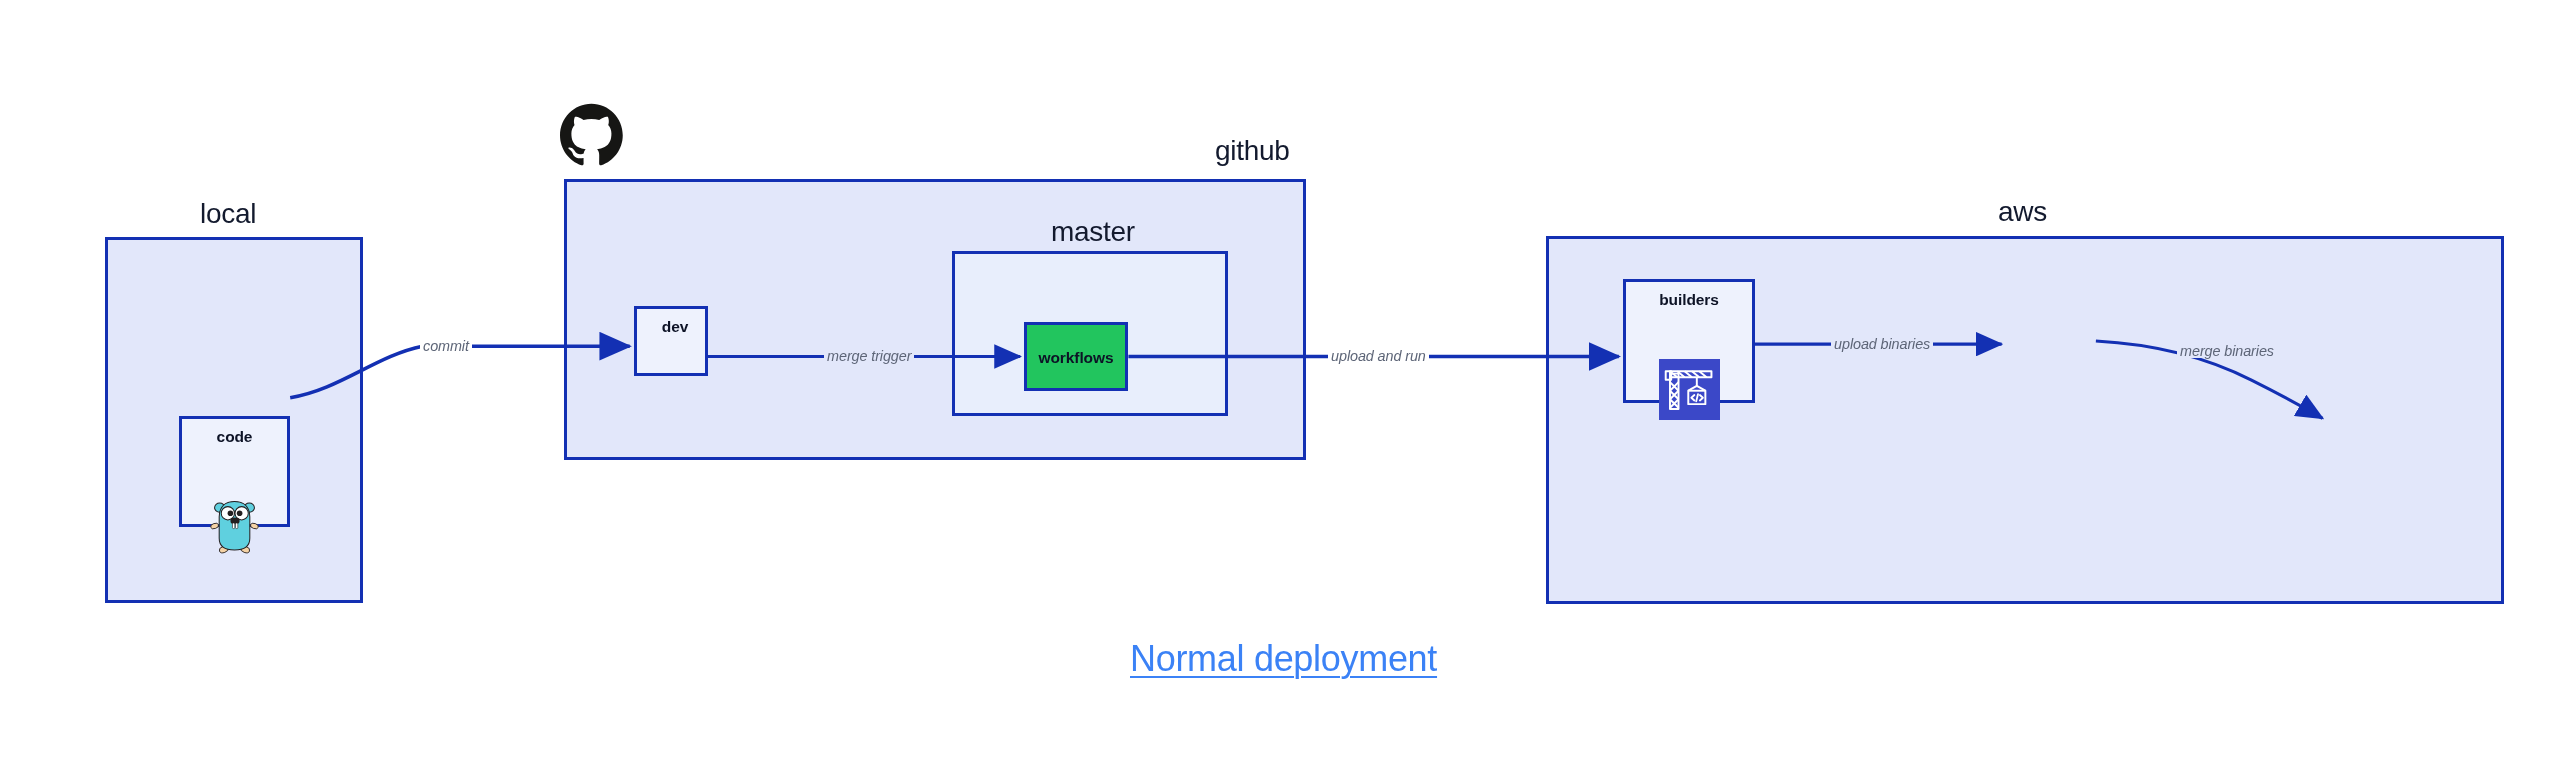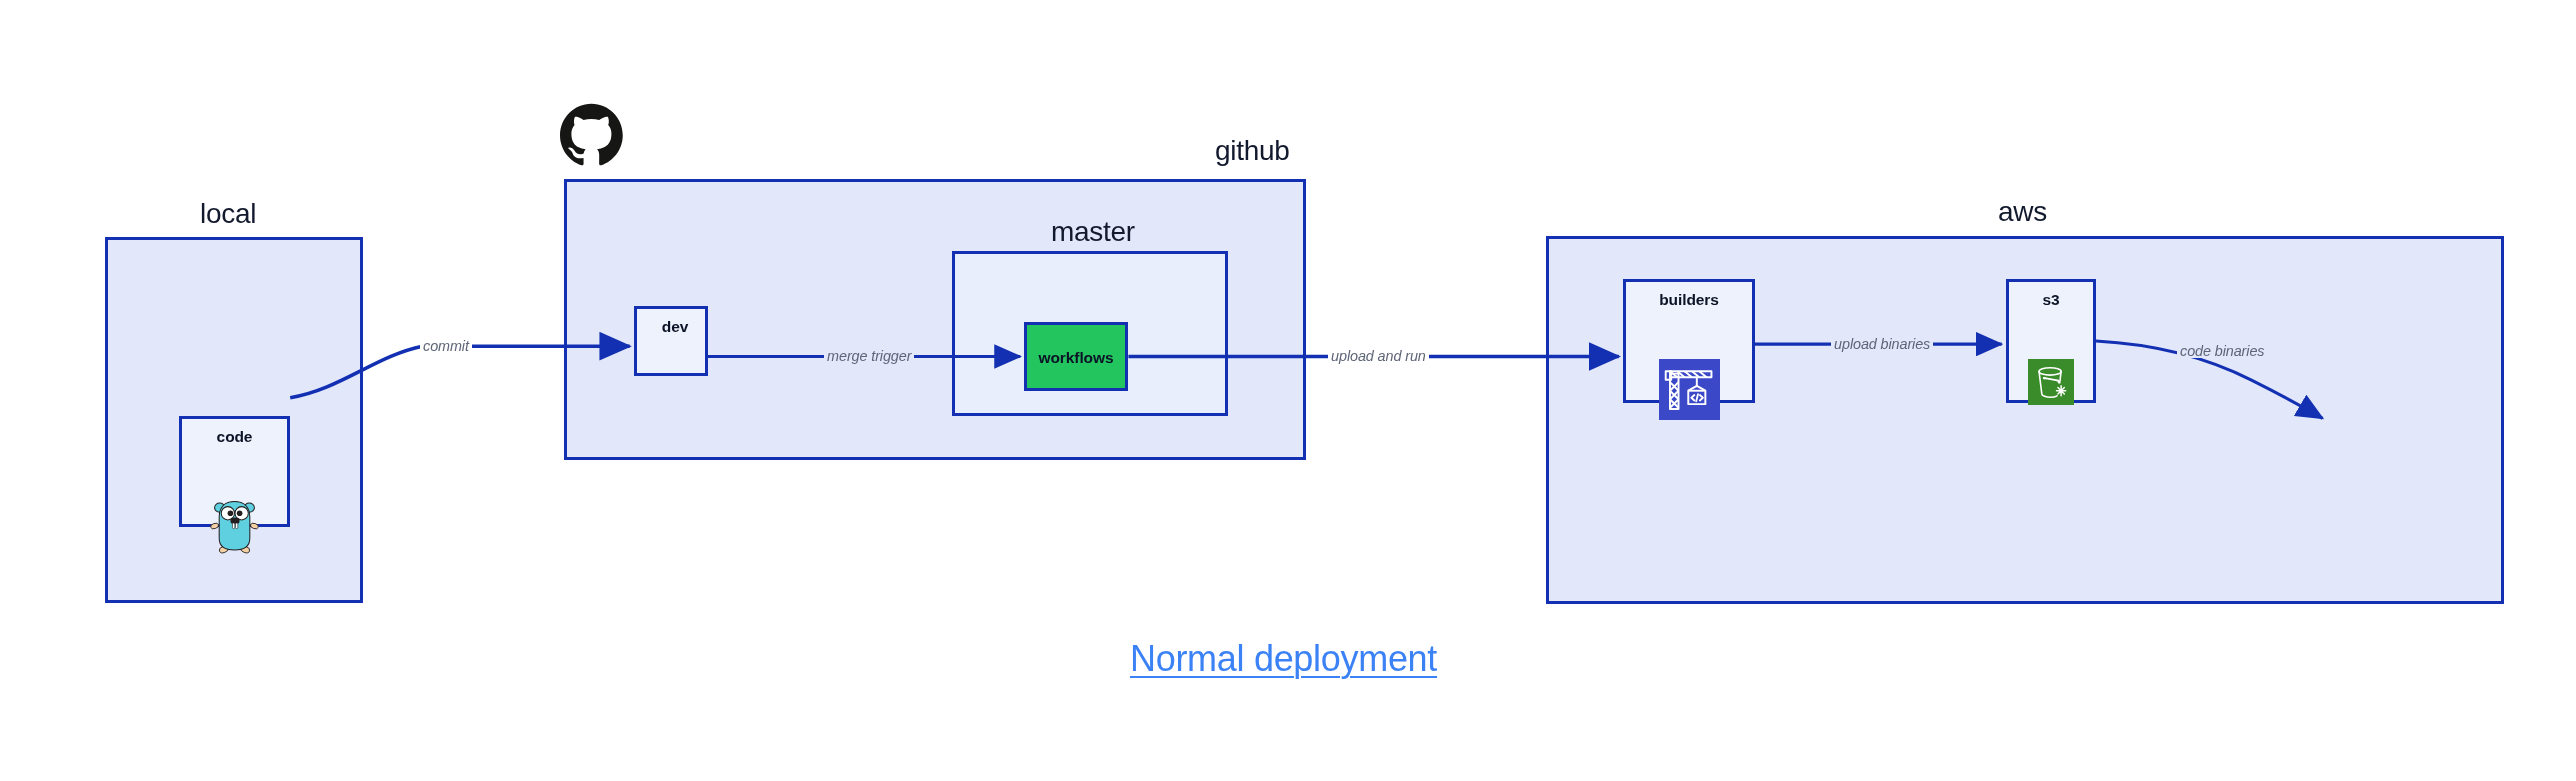--- a/index.html
+++ b/index.html
@@ -179,39 +179,20 @@
         </g>
         <g stroke="#ffffff" stroke-width="3" fill="none" stroke-linecap="round" stroke-linejoin="round">
           <path d="M58 59 L53 63.5 L58 68"></path>
           <path d="M67 59 L72 63.5 L67 68"></path>
           <path d="M64 57.5 L61 69.5"></path>
         </g>
       </svg>
     </span>
   </div>
 
-  <div class="node" style="left:2006px; top:279px; width:90px; height:124px;">
-    <div class="node-label">s3</div>
-    <span class="node-icon">
-      <svg width="46" height="46" viewBox="0 0 100 100" xmlns="http://www.w3.org/2000/svg">
-        <rect width="100" height="100" fill="#3a8c2a"></rect>
-        <g stroke="#ffffff" stroke-width="3.4" fill="none" stroke-linecap="round" stroke-linejoin="round">
-          <ellipse cx="48" cy="27" rx="24" ry="8"></ellipse>
-          <path d="M24 27 L30 76 C30 80 40 83 48 83 C54 83 60 82 63 80"></path>
-          <path d="M72 27 L69 52"></path>
-          <path d="M34 41 L66 47"></path>
-          <circle cx="36" cy="42" r="2.6" fill="#ffffff" stroke="none"></circle>
-          <path d="M62 44 L70 49 L66 54 Z" fill="#ffffff" stroke="none"></path>
-        </g>
-        <g stroke="#ffffff" stroke-width="3.2" stroke-linecap="round">
-          <path d="M72 58 L72 80 M62 69 L82 69 M65 62 L79 76 M79 62 L65 76"></path>
-        </g>
-      </svg>
-    </span>
-  </div>
 
 
   <svg class="edge-layer" viewBox="0 0 5054 1516" xmlns="http://www.w3.org/2000/svg">
     <defs>
       <marker id="arrow" markerWidth="9" markerHeight="8" refX="8.4" refY="4" orient="auto" markerUnits="strokeWidth">
         <path d="M0,0 L9,4 L0,8 Z" fill="#1330b3"></path>
       </marker>
     </defs>
 
     <path d="M563,772 C660,756 730,690 820,672 L1222,672" fill="none" stroke="#1330b3" stroke-width="7" marker-end="url(#arrow)"></path>
@@ -226,18 +207,18 @@
   </svg>
 
   <div class="edge-label" style="left:420px; top:339px;">commit</div>
 
   <div class="edge-label on-group" style="left:824px; top:349px;">merge trigger</div>
 
   <div class="edge-label" style="left:1328px; top:349px;">upload and run</div>
 
   <div class="edge-label on-group" style="left:1831px; top:337px;">upload binaries</div>
 
-  <div class="edge-label on-group" style="left:2177px; top:344px;">code binaries</div>
+  <div class="edge-label on-group" style="left:2177px; top:344px;">merge binaries</div>
 
   <div id="diagram-title" style="left:1130px; top:641px;">Normal deployment</div>
 
 </div>
 
 
 </body></html>

